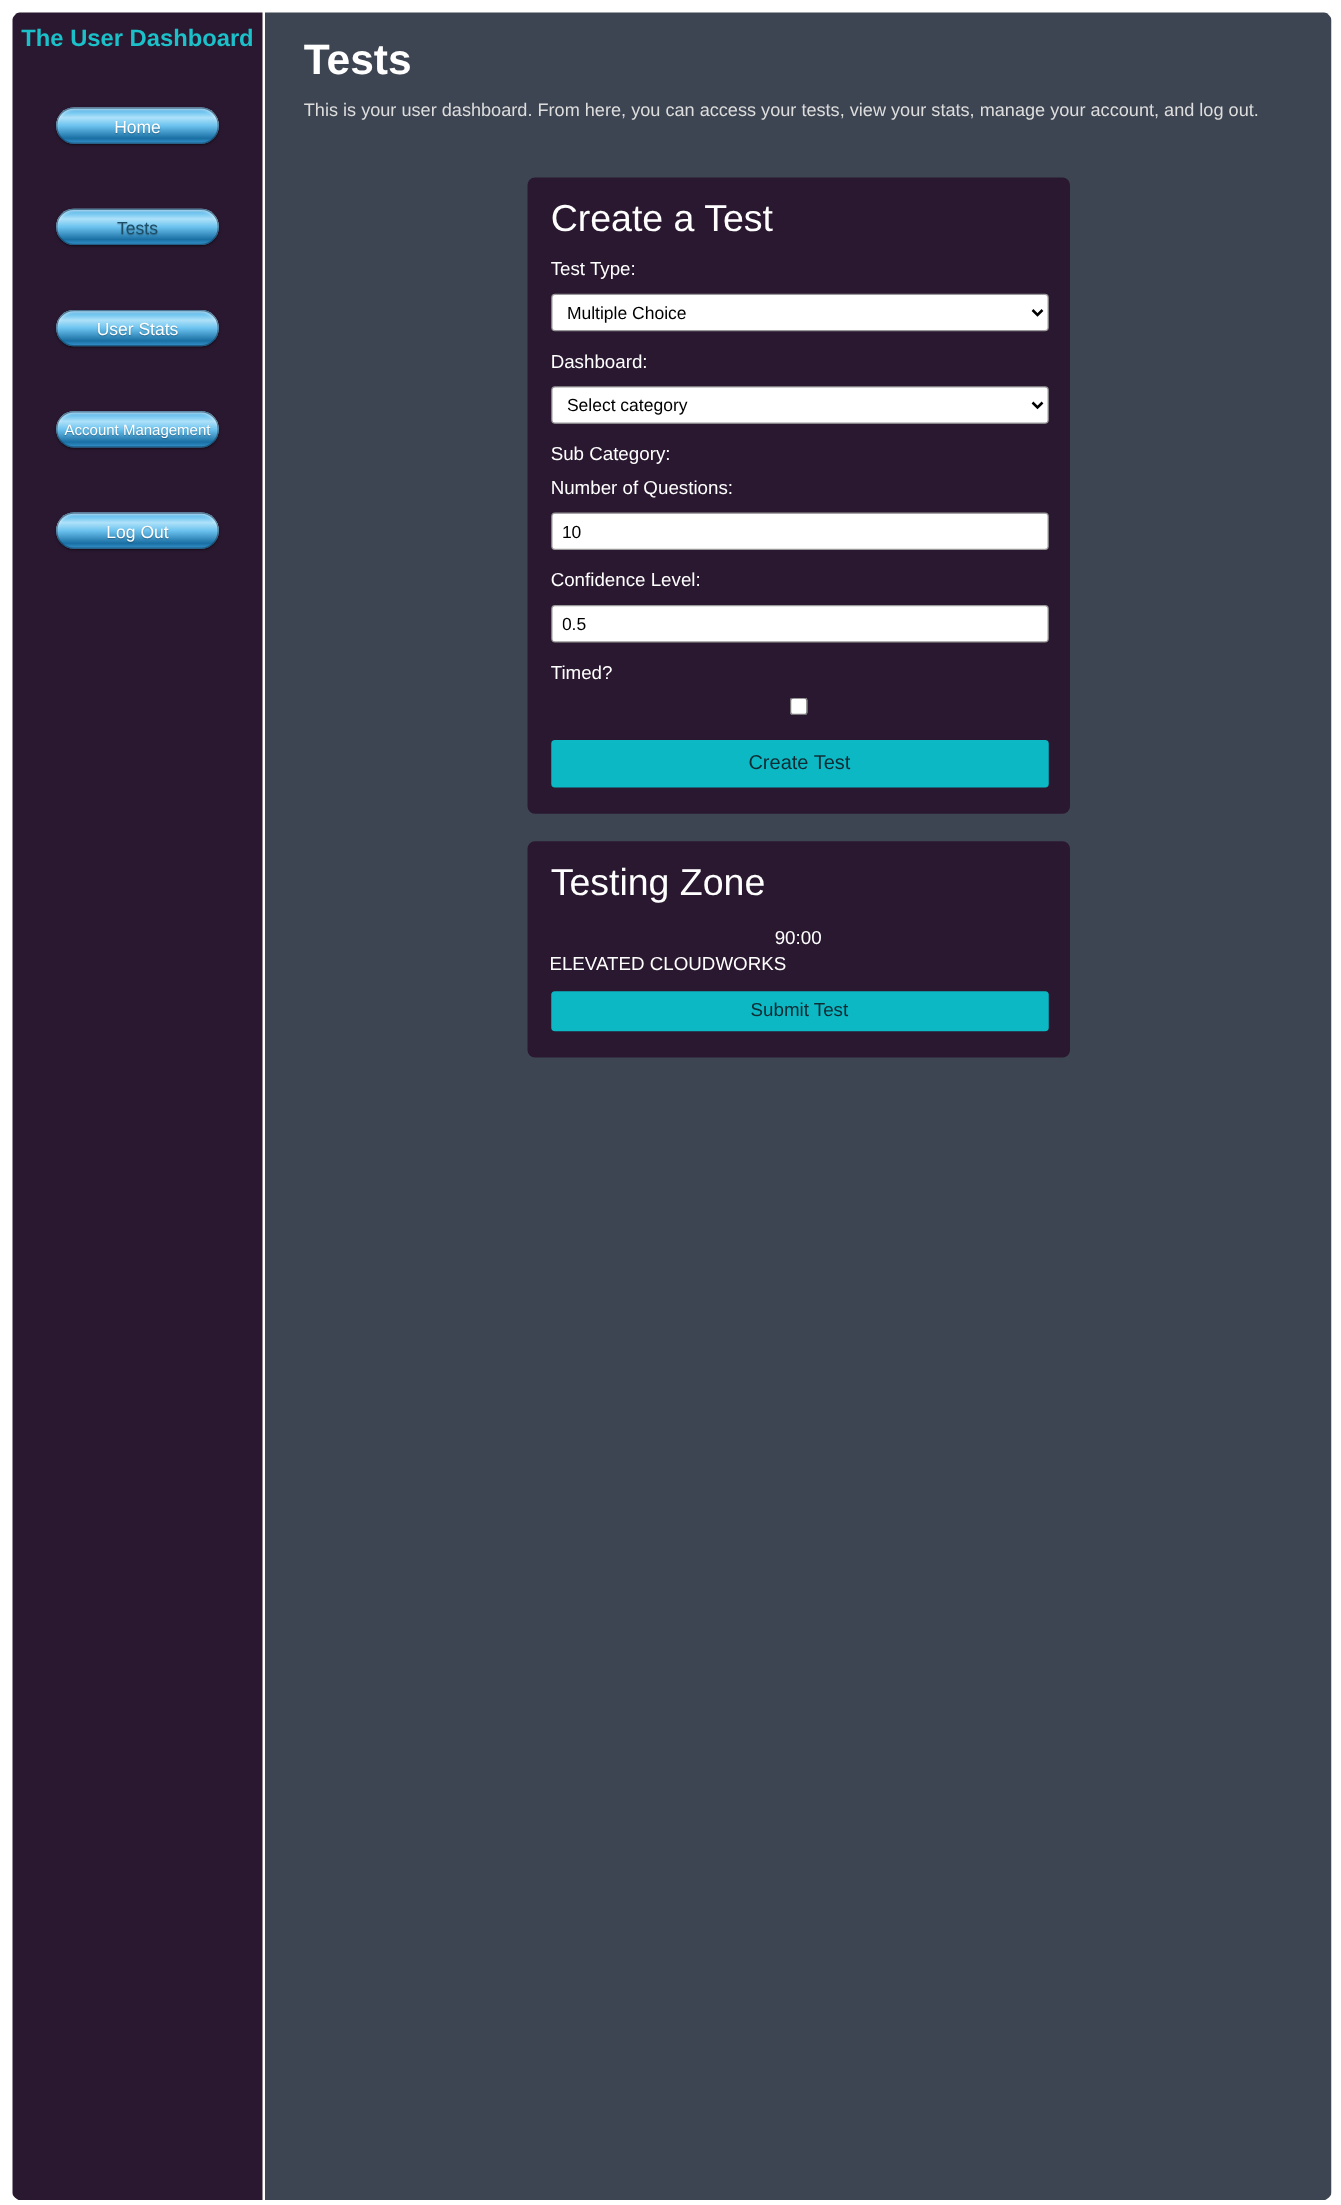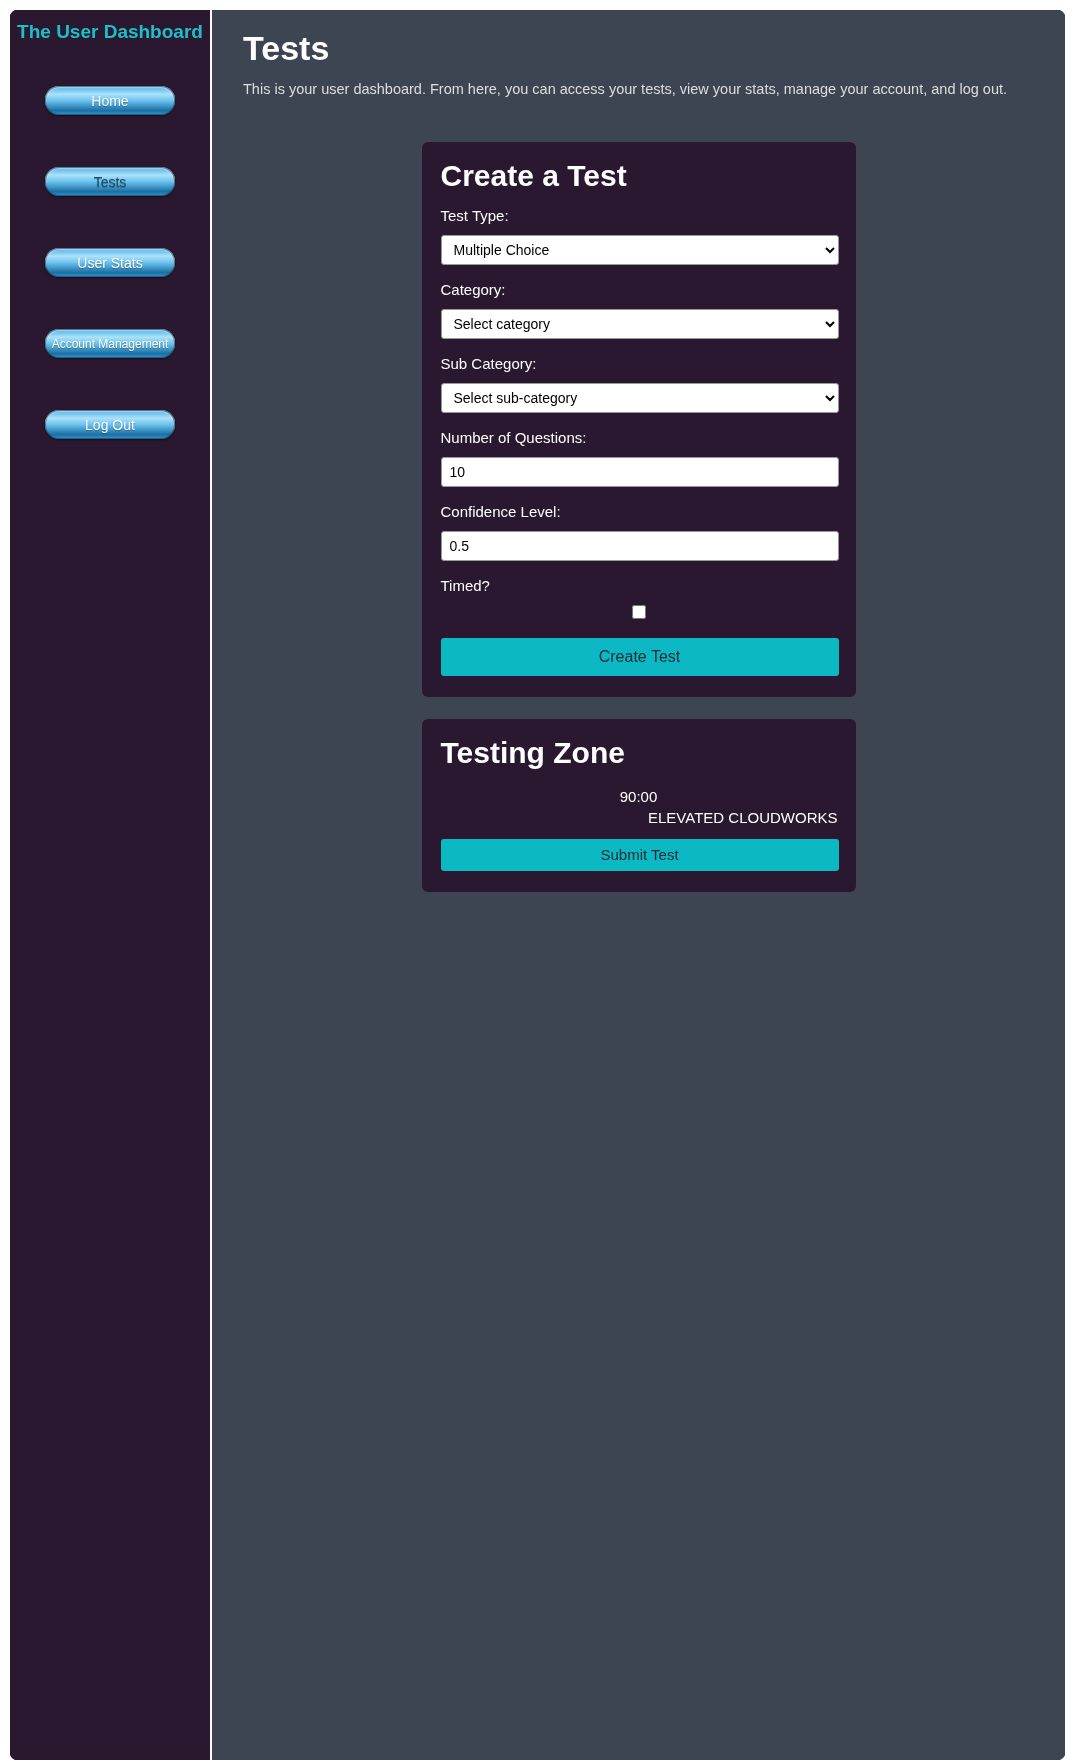--- a/index.html
+++ b/index.html
@@ -84,21 +84,21 @@
     .card {
       background: #2a1830;
       border-radius: 6px;
       max-width: 434px;
       margin: 0 auto 22px;
       padding: 16px 18px 20px;
       color: #fff;
     }
     .card-title {
       font-size: 30px;
-      font-weight: 700;
+      font-weight: 400;
       margin-bottom: 14px;
     }
     .form-label {
       display: block;
       font-size: 15px;
       margin-bottom: 10px;
       margin-top: 6px;
     }
     .form-select,
     .form-input {
@@ -133,21 +133,21 @@
       font-weight: normal;
       color: #0f2b33;
       cursor: pointer;
     }
     .tz-timer {
       text-align: center;
       font-size: 15px;
       margin-top: 18px;
     }
     .tz-term {
-      text-align: right;
+      text-align: left;
       font-size: 15px;
       margin: 4px 0 12px;
     }
     .submit-btn {
       width: 100%;
       height: 32px;
       background: #0cb8c4;
       border: none;
       border-radius: 3px;
       font-size: 15px;
@@ -175,29 +175,26 @@
     <p class="page-desc">This is your user dashboard. From here, you can access your tests, view your stats, manage your account, and log out.</p>
 
     <section class="card">
       <h2 class="card-title">Create a Test</h2>
 
       <label class="form-label">Test Type:</label>
       <select class="form-select">
         <option>Multiple Choice</option>
       </select>
 
-      <label class="form-label">Category:</label>
+      <label class="form-label">Dashboard:</label>
       <select class="form-select">
         <option>Select category</option>
       </select>
 
       <label class="form-label">Sub Category:</label>
-      <select class="form-select">
-        <option>Select sub-category</option>
-      </select>
 
       <label class="form-label">Number of Questions:</label>
       <input class="form-input" type="text" value="10" style="">
 
       <label class="form-label">Confidence Level:</label>
       <input class="form-input" type="text" value="0.5" style="">
 
       <label class="form-label">Timed?</label>
       <div class="checkbox-row">
         <input type="checkbox" style="">

